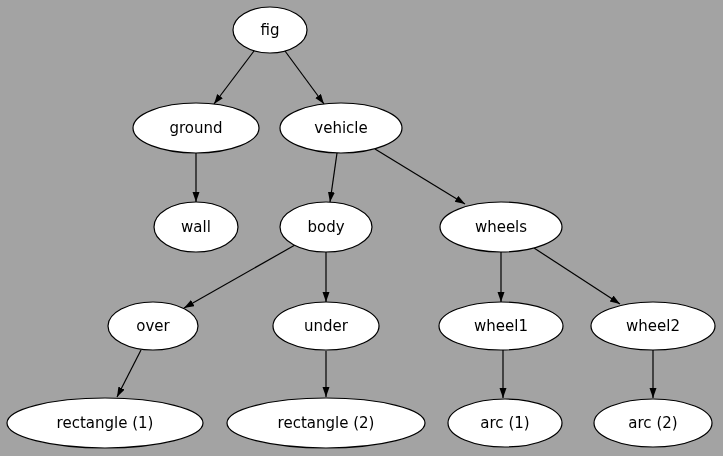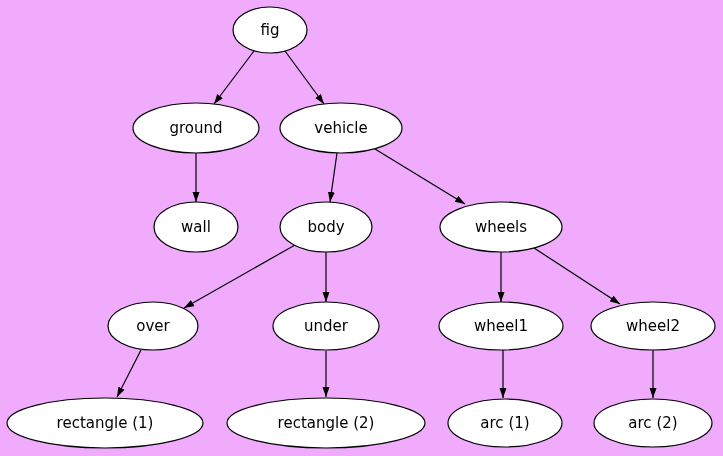--- a/index.html
+++ b/index.html
@@ -4,21 +4,21 @@
 <style>
   html, body {
     margin: 0;
     padding: 0;
     background: #ffffff;
   }
   .page {
     position: relative;
     width: 723px;
     height: 456px;
-    background: #f0abfc;
+    background: #a3a3a3;
     overflow: hidden;
   }
   svg { display: block; }
   .node-ellipse {
     fill: #ffffff;
     stroke: #000000;
     stroke-width: 1.2;
   }
   .edge-line {
     stroke: #000000;

